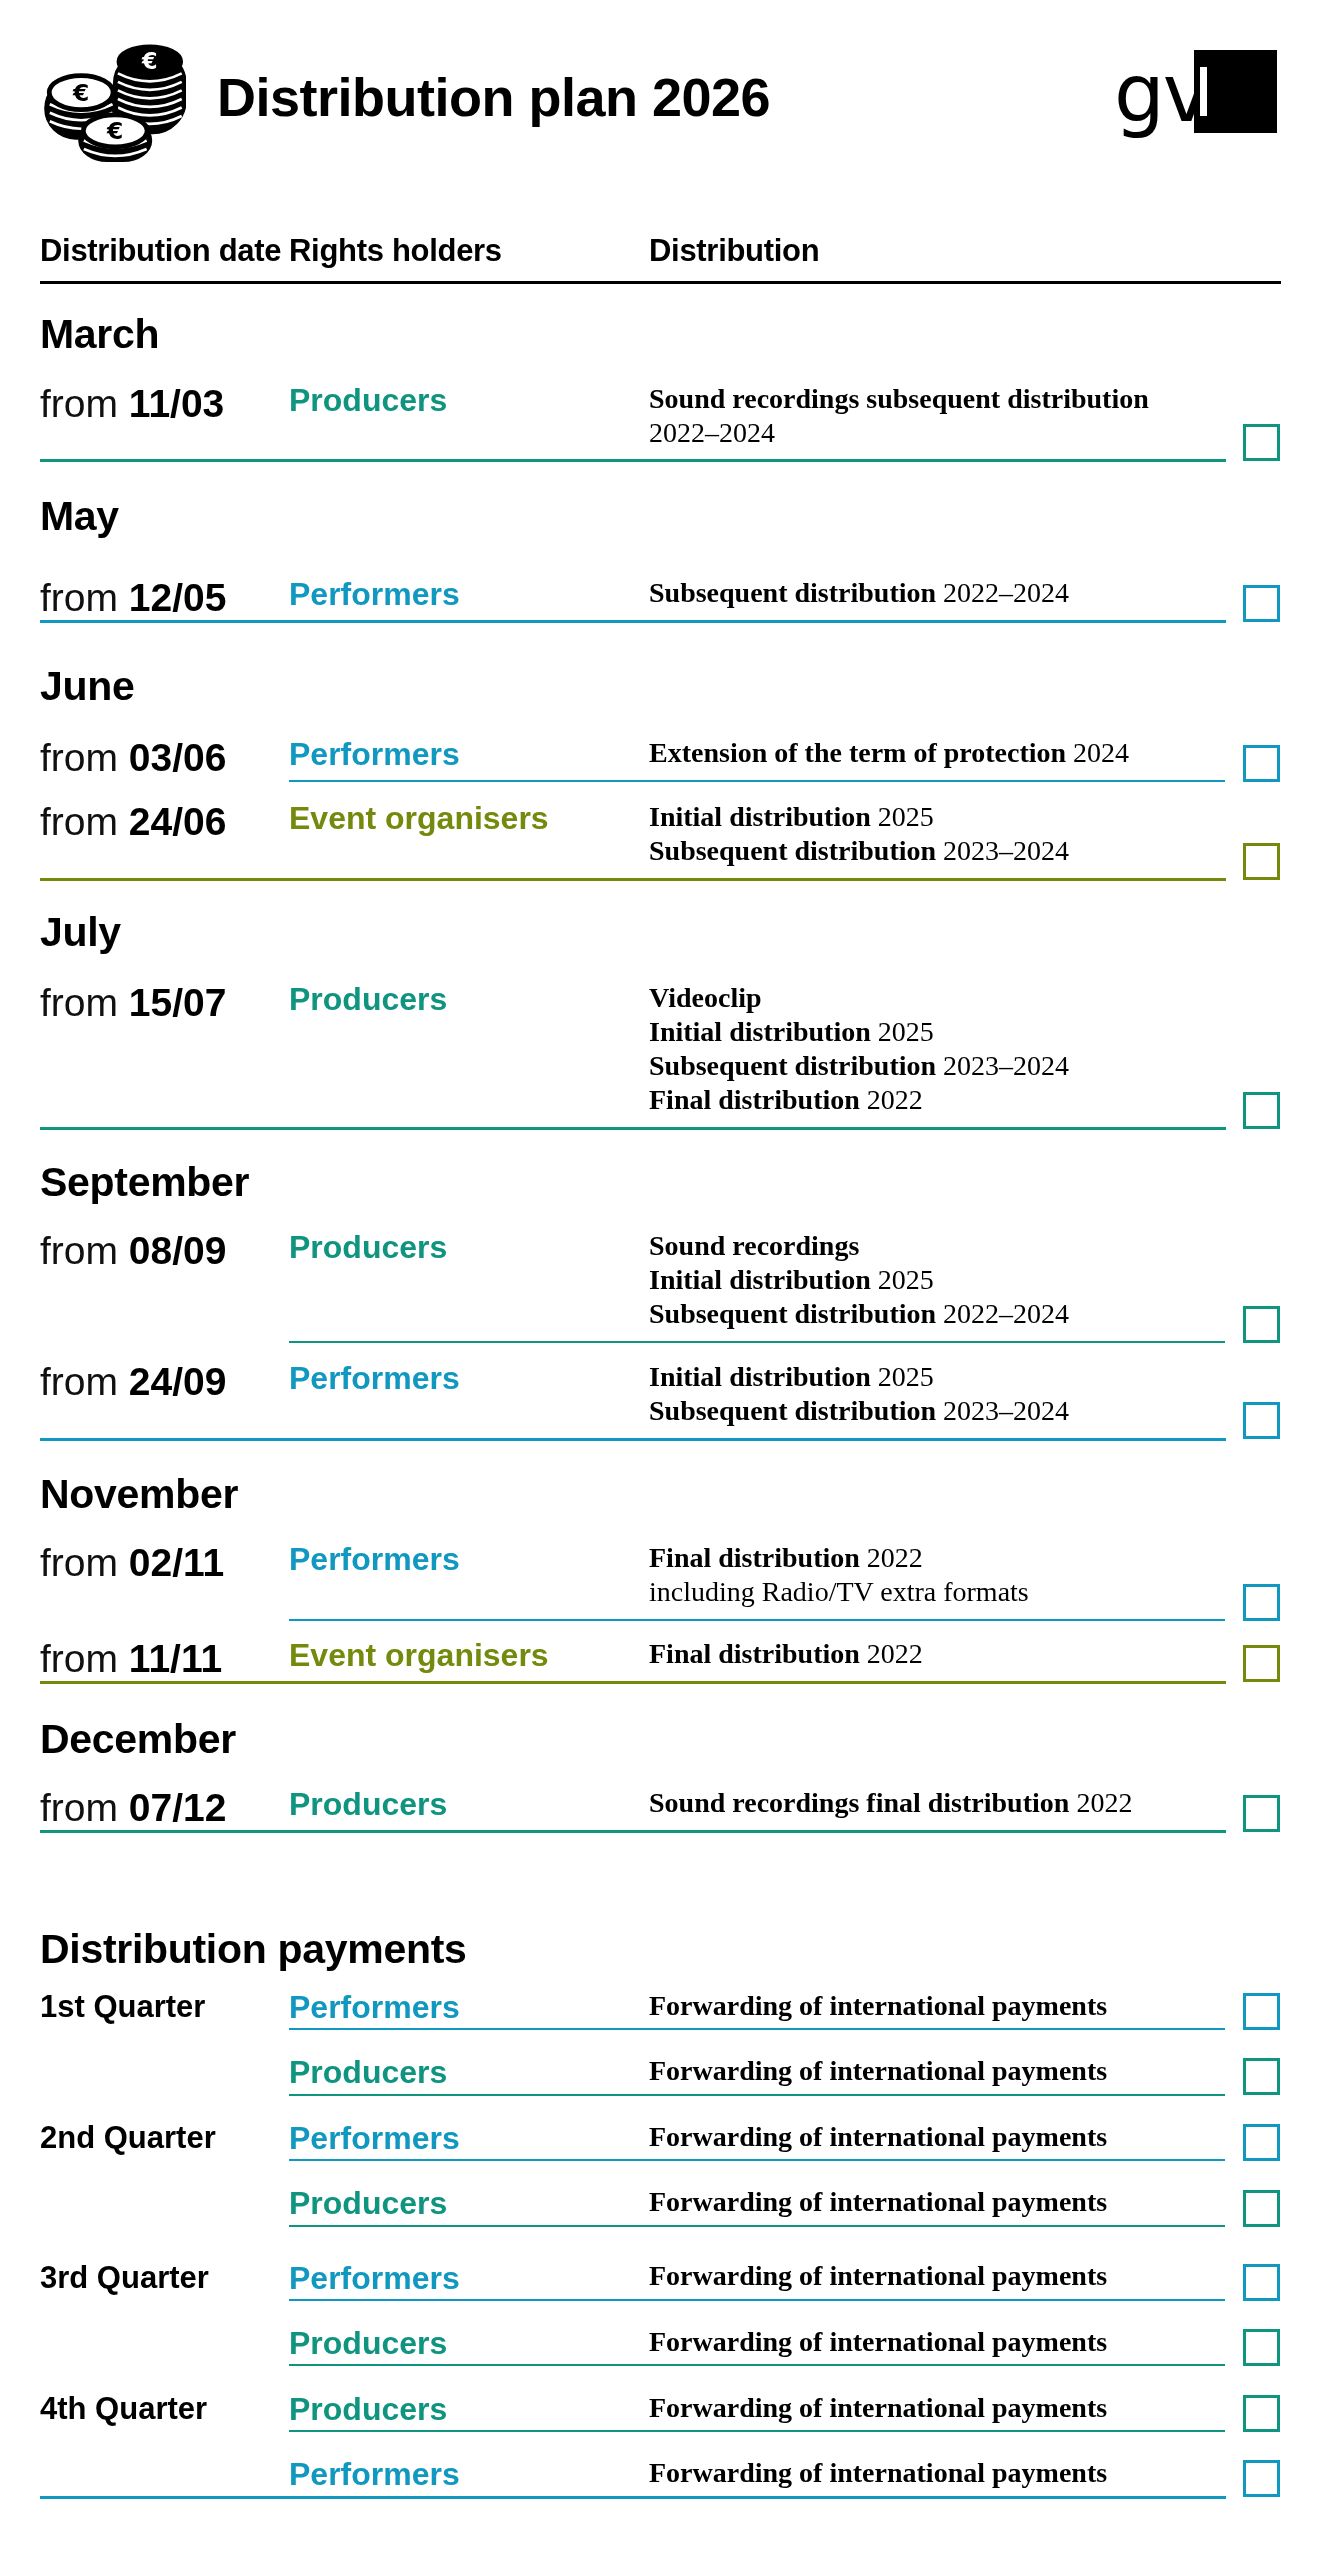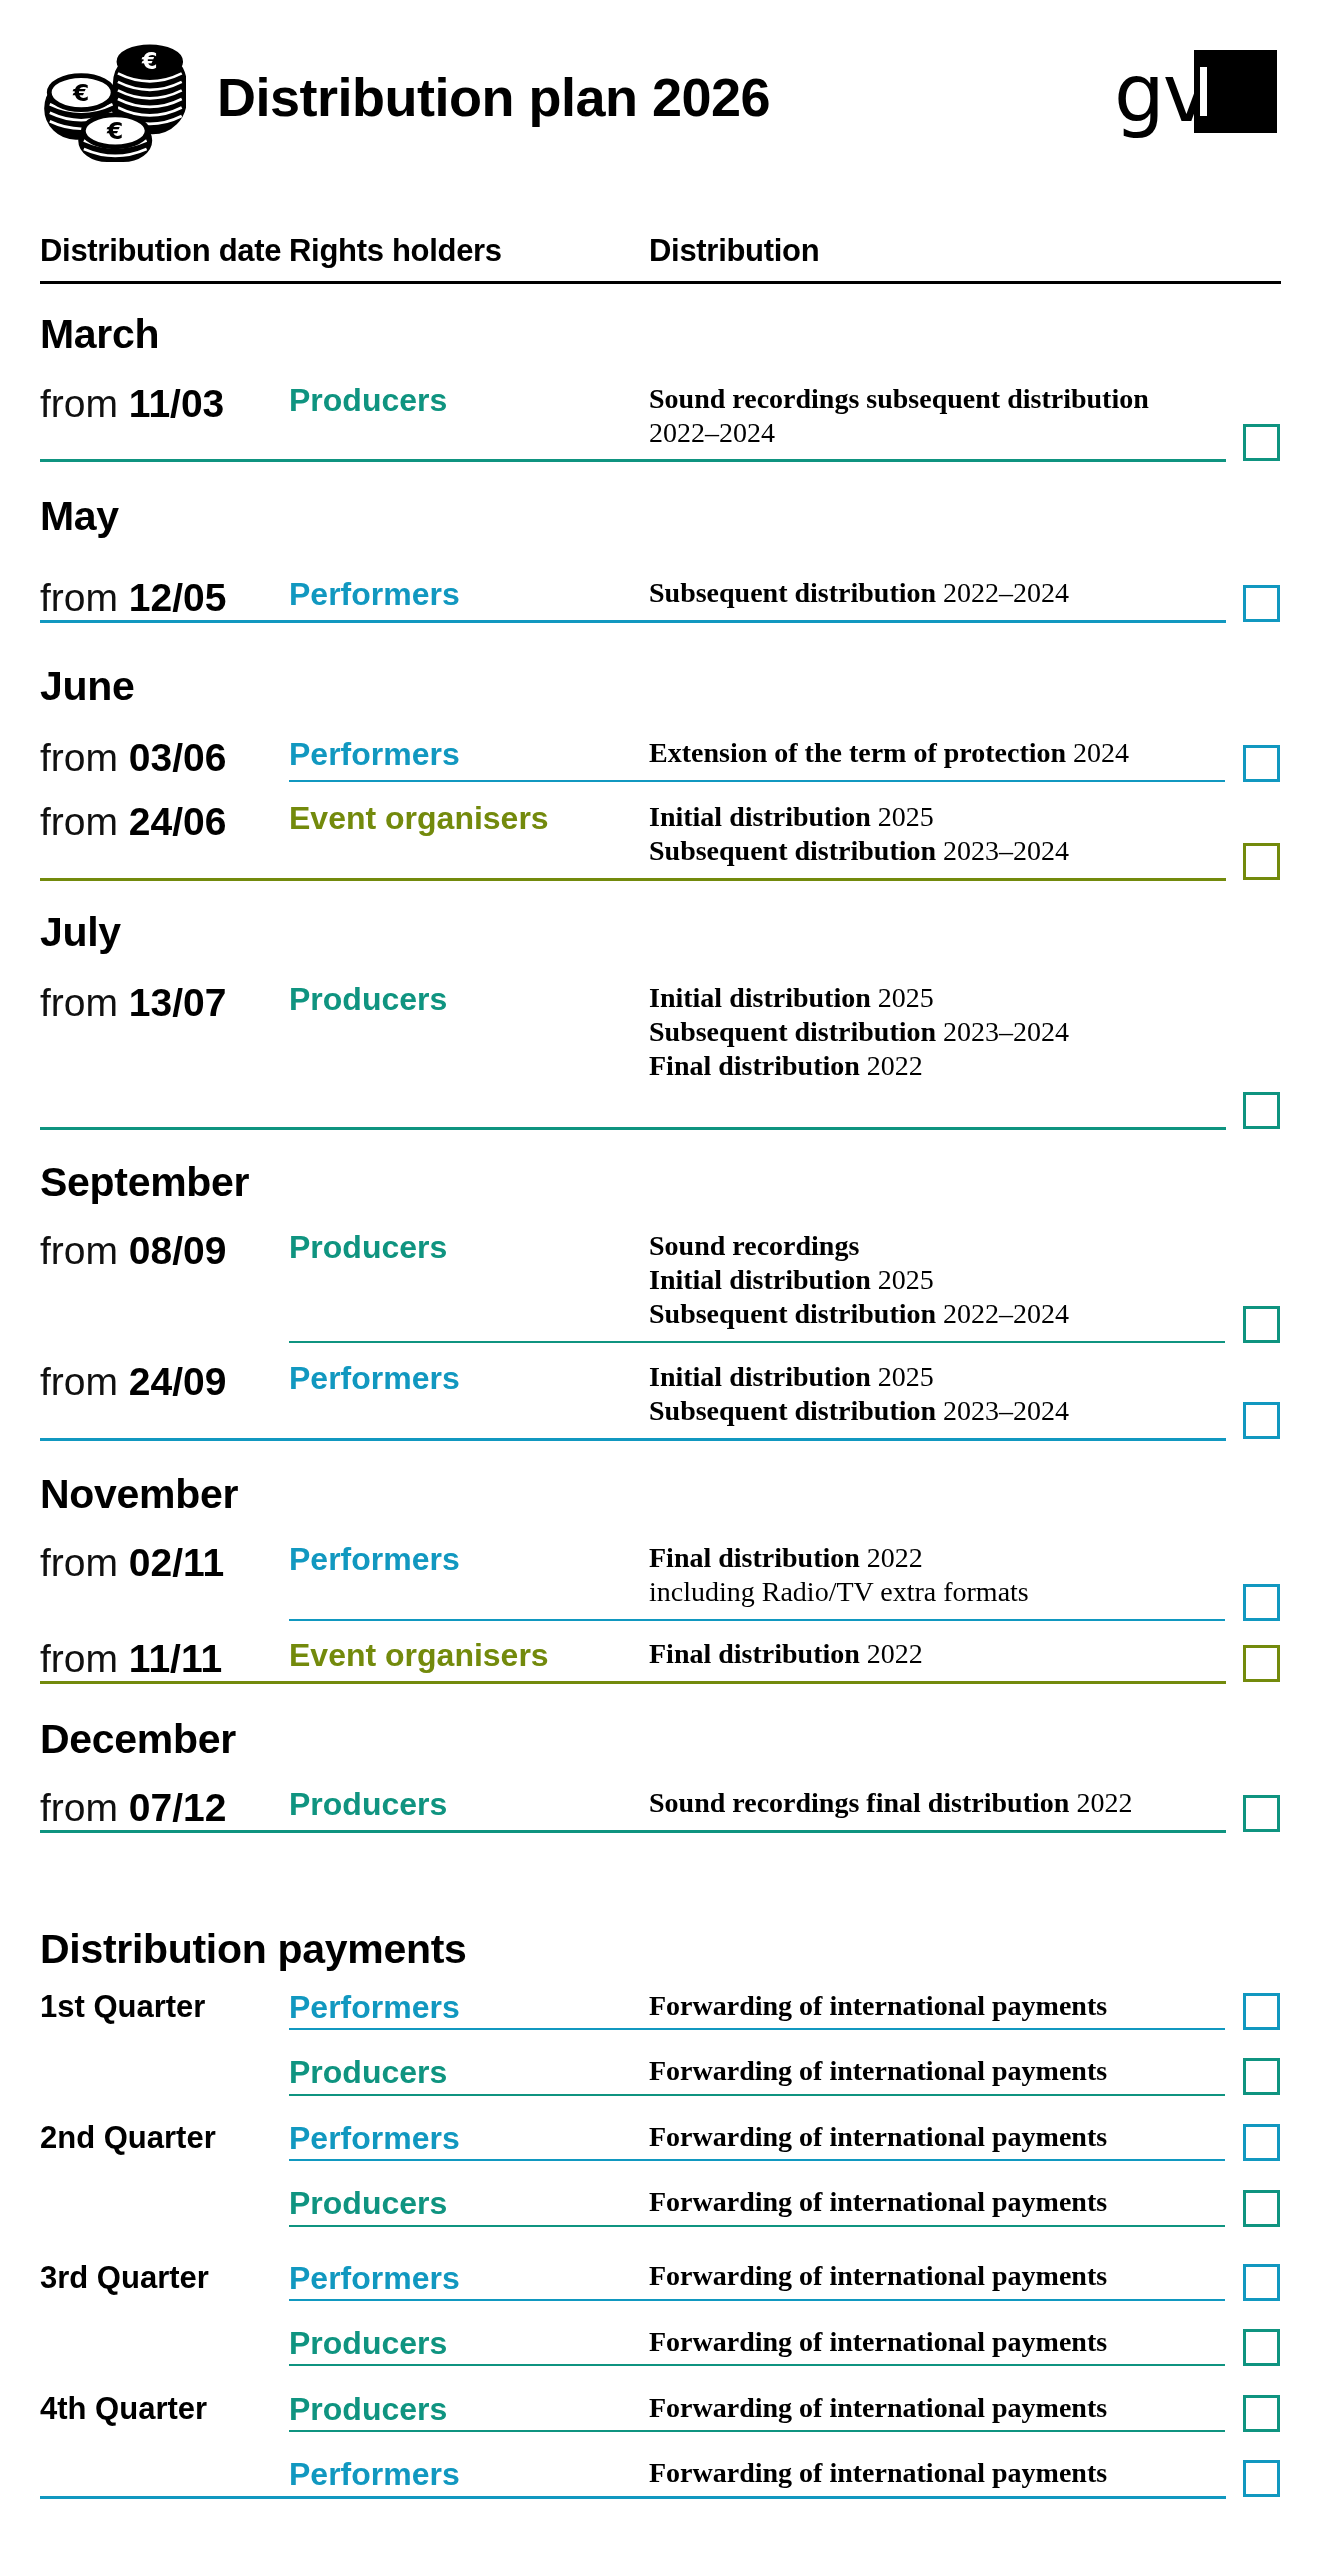--- a/index.html
+++ b/index.html
@@ -122,23 +122,24 @@
     <div class="cb b-perf" style="top:745px"></div>
     <div class="date" style="top:802px"><span class="pre">from </span> <span class="val">24/06</span></div>
     <div class="holder c-event" style="top:802px">Event organisers</div>
     <div class="dist" style="top:800px">
       <div><span class="b">Initial distribution</span><span class="n"> 2025</span></div>
       <div><span class="b">Subsequent distribution</span><span class="n"> 2023–2024</span></div>
     </div>
     <div class="rule full bg-event" style="top:878px"></div>
     <div class="cb b-event" style="top:843px"></div>
     <div class="month" style="top:912px">July</div>
-    <div class="date" style="top:983px"><span class="pre">from </span> <span class="val">13/07</span></div>
+    <div class="date" style="top:983px"><span class="pre">from </span> <span class="val">15/07</span></div>
     <div class="holder c-prod" style="top:983px">Producers</div>
     <div class="dist" style="top:981px">
+      <div><span class="b">Videoclip</span></div>
       <div><span class="b">Initial distribution</span><span class="n"> 2025</span></div>
       <div><span class="b">Subsequent distribution</span><span class="n"> 2023–2024</span></div>
       <div><span class="b">Final distribution</span><span class="n"> 2022</span></div>
     </div>
     <div class="rule full bg-prod" style="top:1127px"></div>
     <div class="cb b-prod" style="top:1092px"></div>
     <div class="month" style="top:1162px">September</div>
     <div class="date" style="top:1231px"><span class="pre">from </span> <span class="val">08/09</span></div>
     <div class="holder c-prod" style="top:1231px">Producers</div>
     <div class="dist" style="top:1229px">

